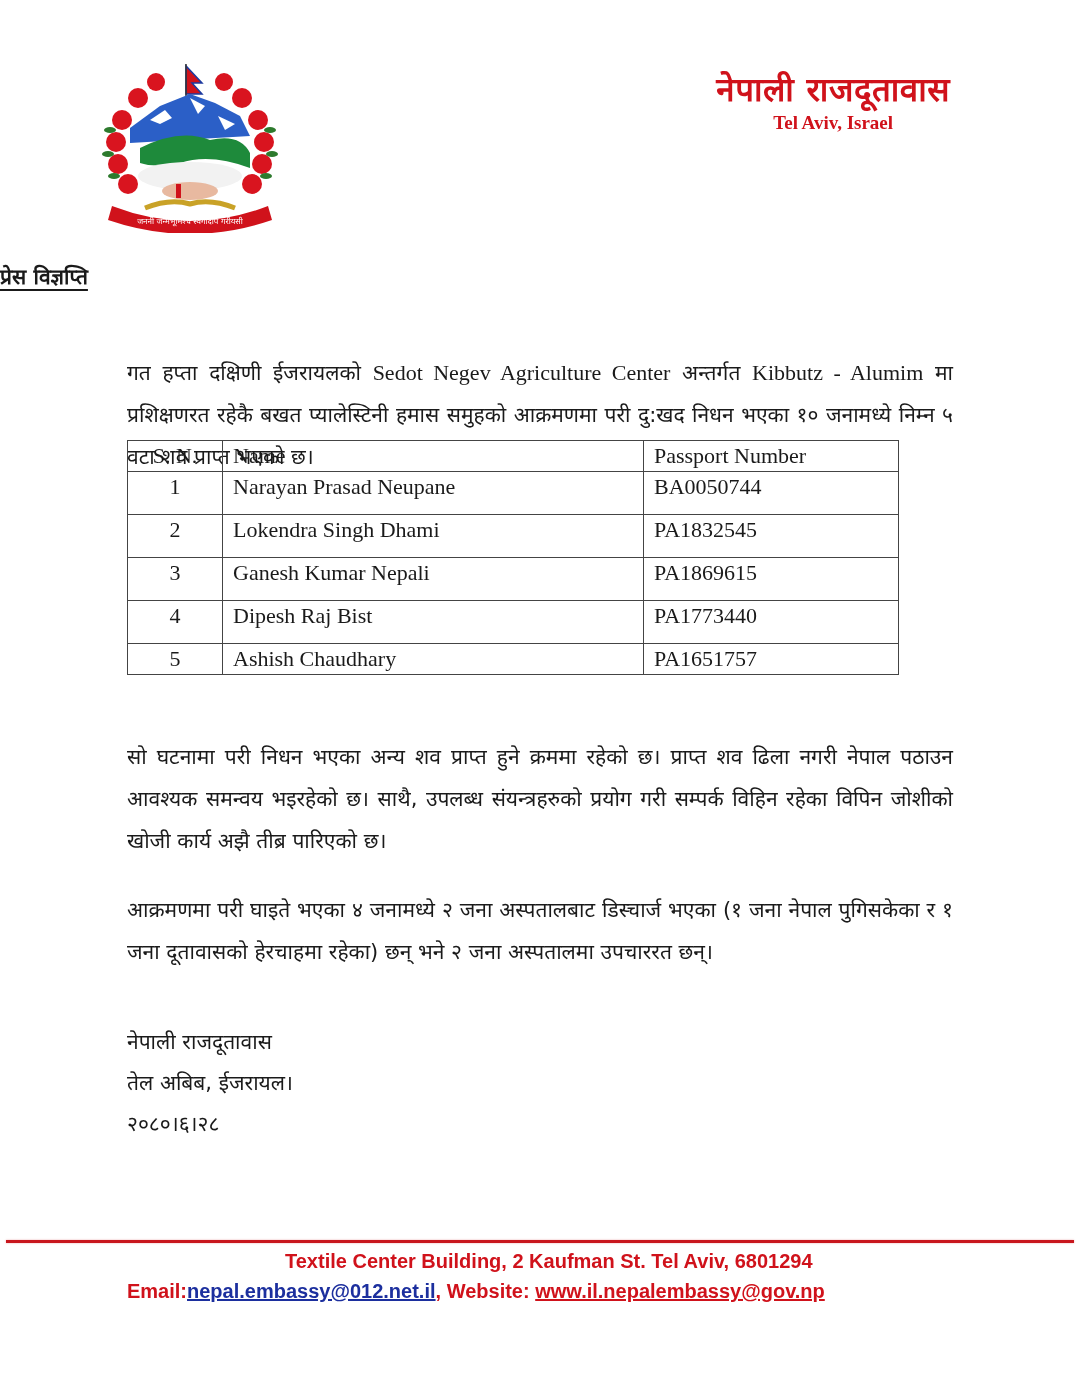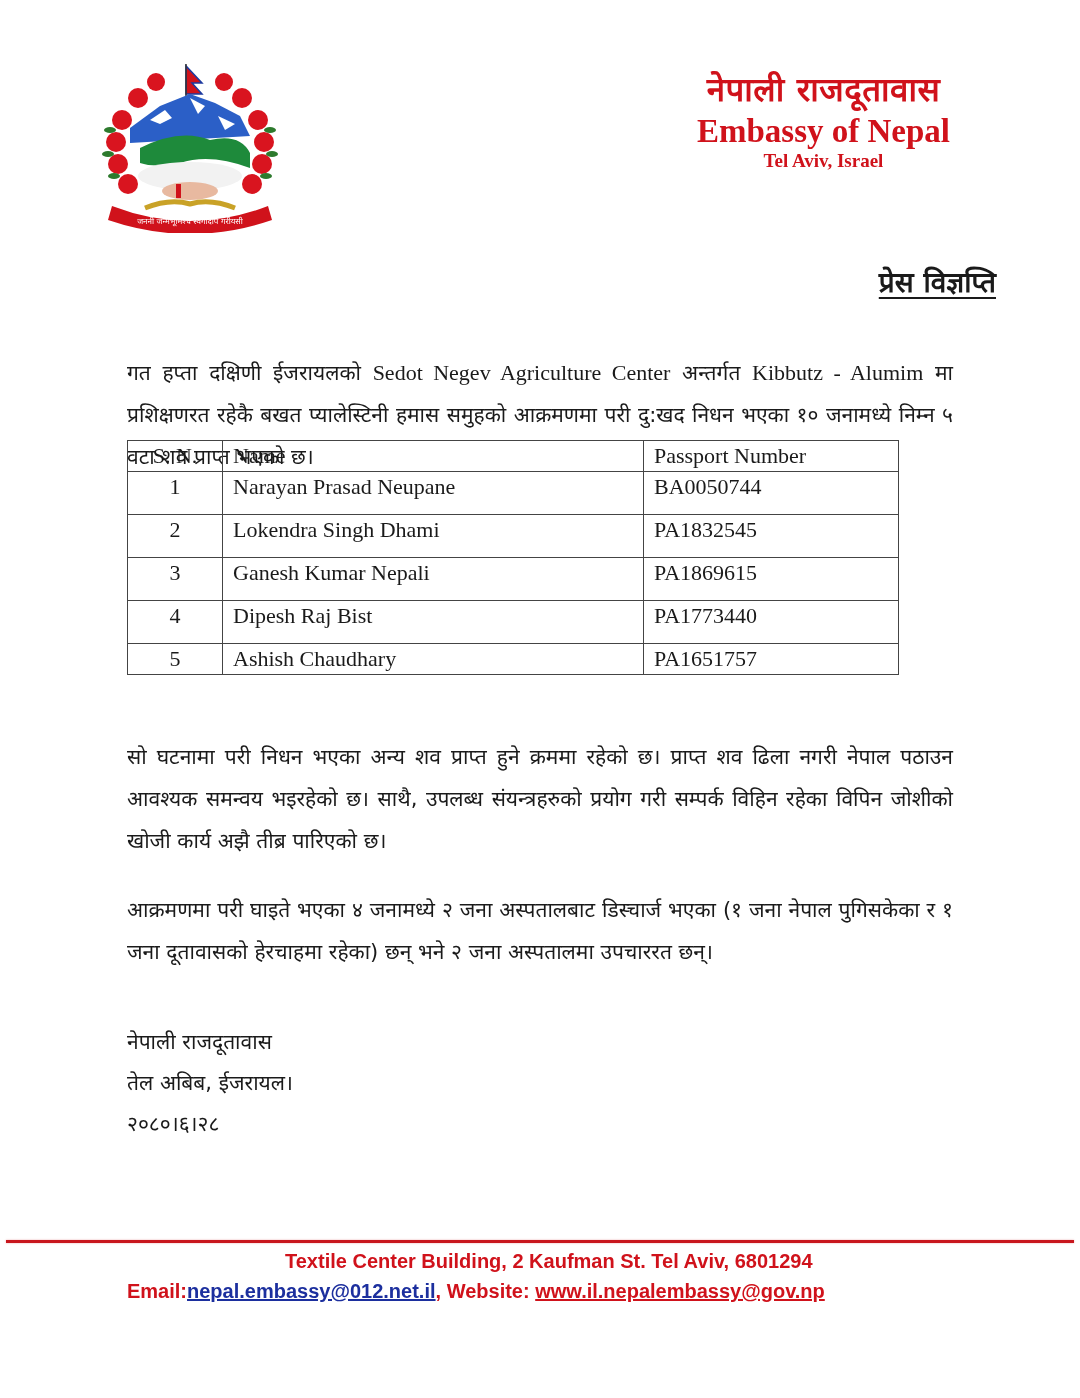--- a/index.html
+++ b/index.html
@@ -7,21 +7,21 @@
     body { position: relative; font-family: "DejaVu Sans", sans-serif; color: #1a1a1a; overflow: hidden; }
 
     .emblem { position: absolute; left: 90px; top: 58px; width: 200px; height: 175px; }
 
     .letterhead { position: absolute; right: 130px; top: 68px; text-align: center; color: #d0121b; }
     .lh-np-title { font-family: "DejaVu Sans", sans-serif; font-size: 33px; font-weight: bold; letter-spacing: 0.5px; line-height: 44px; }
     .lh-np-sub { font-family: "DejaVu Sans", sans-serif; font-size: 21px; line-height: 34px; }
     .lh-en-title { font-family: "Liberation Serif", serif; font-size: 33px; font-weight: bold; line-height: 38px; }
     .lh-en-sub { font-family: "Liberation Serif", serif; font-size: 19px; font-weight: bold; line-height: 22px; }
 
-    .doc-title { position: absolute; left: 0; width: 996px; top: 262px; text-align: right; font-size: 28px; font-weight: bold; }
+    .doc-title { position: absolute; left: 0; width: 996px; top: 262px; text-align: left; font-size: 21px; font-weight: bold; }
     .doc-title span { text-decoration: underline; text-underline-offset: 5px; }
 
     .para { position: absolute; left: 127px; width: 826px; font-size: 21px; line-height: 42px; text-align: justify; text-align-last: left; margin-top: 36px; }
     .para .en { font-family: "Liberation Serif", serif; font-size: 22px; }
     .p1 { top: 316px; }
     .p2 { top: 700px; }
     .p3 { top: 853px; }
 
     table.victims { position: absolute; left: 127px; top: 440px; width: 772px; border-collapse: collapse; font-family: "Liberation Serif", serif; font-size: 22px; }
     table.victims td, table.victims th { border: 1.5px solid #444; font-weight: normal; text-align: left; vertical-align: top; padding: 0 10px; }
@@ -87,21 +87,20 @@
         <ellipse cx="176" cy="118" rx="6" ry="3"></ellipse>
     </g>
 
     <path d="M22,148 Q100,178 178,148 L182,162 Q100,190 18,162 Z" fill="#d0121b"></path>
     <text x="100" y="166" font-size="8" fill="#fff" text-anchor="middle" font-family="DejaVu Sans, sans-serif">जननी जन्मभूमिश्च स्वर्गादपि गरीयसी</text>
   </svg>
 </div>
 
 <div class="letterhead">
   <div class="lh-np-title">नेपाली राजदूतावास</div>
-  <div class="lh-en-title">Embassy of Nepal</div>
   <div class="lh-en-sub">Tel Aviv, Israel</div>
 </div>
 
 <div class="doc-title">
   <span>प्रेस विज्ञप्ति</span>
 </div>
 
 <div class="para p1"><span>गत हप्ता दक्षिणी ईजरायलको </span><span class="en">Sedot Negev Agriculture Center</span><span> अन्तर्गत </span><span class="en">Kibbutz - Alumim</span><span> मा प्रशिक्षणरत रहेकै बखत प्यालेस्टिनी हमास समुहको आक्रमणमा परी दु:खद निधन भएका १० जनामध्ये निम्न ५ वटा शव प्राप्त भएको छ।</span></div>
 
 <table class="victims">

